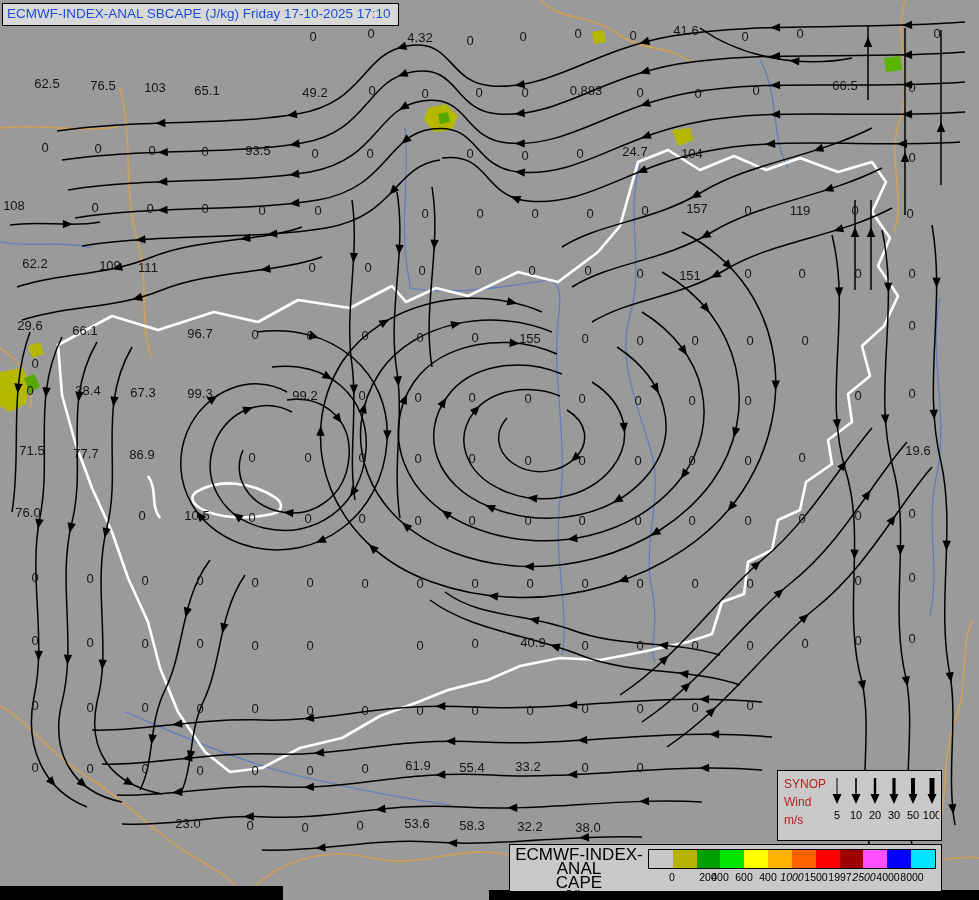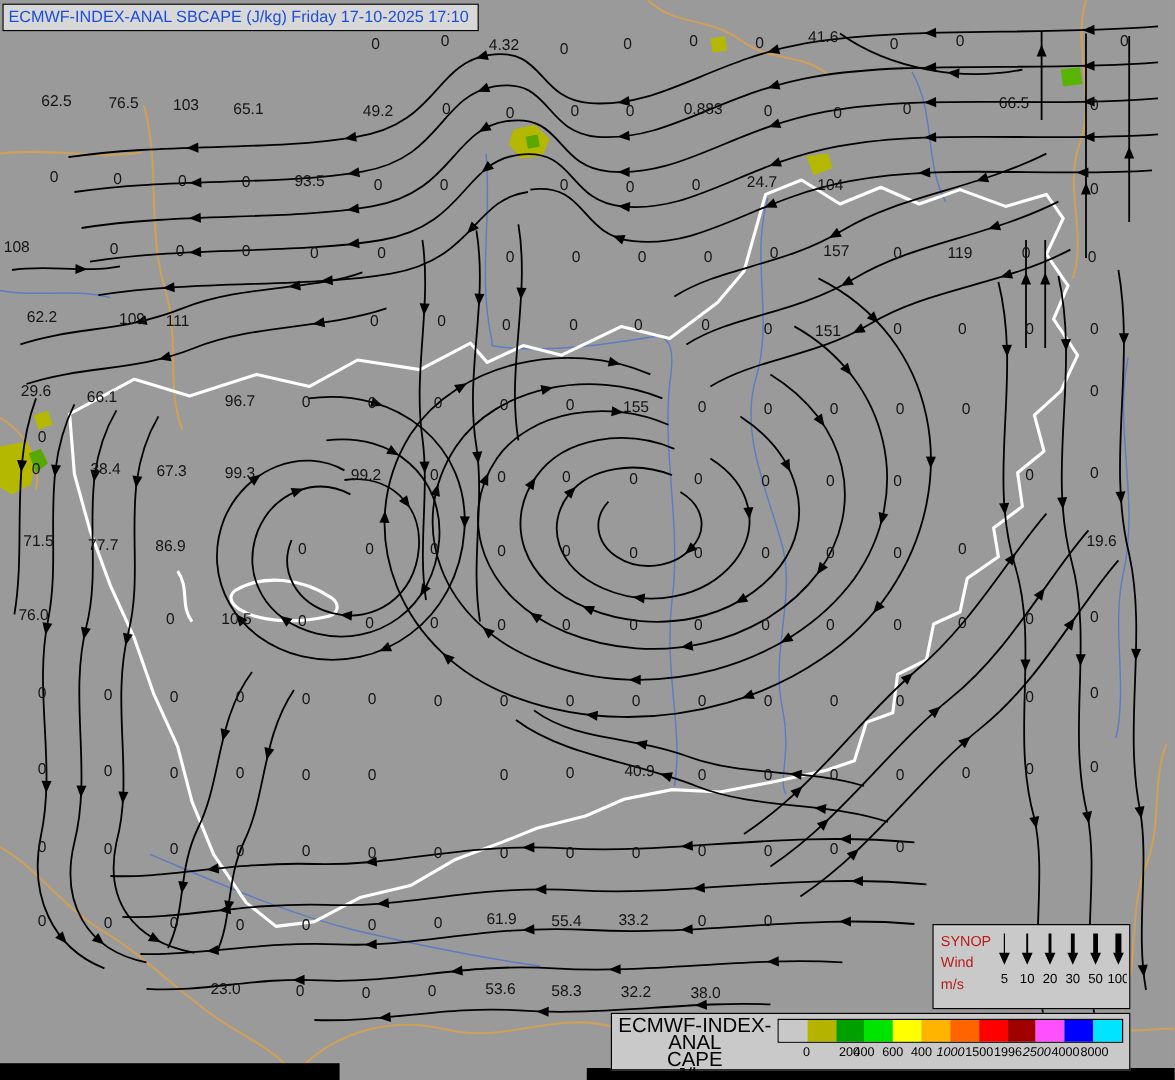--- a/index.html
+++ b/index.html
@@ -536,21 +536,21 @@
           <div class="cl-cell" style="background: rgb(0, 228, 255);"></div>
         </div>
       <div id="cl-ticks">
           <span style="left: 8.33333%;">0</span>
           <span style="left: 16.6667%; margin-left: 12px;">200</span>
           <span style="left: 25%;">400</span>
           <span style="left: 33.3333%;">600</span>
           <span style="left: 41.6667%;">400</span>
           <span style="left: 50%; font-style: italic;">1000</span>
           <span style="left: 58.3333%;">1500</span>
-          <span style="left: 66.6667%;">1996</span>
+          <span style="left: 66.6667%;">1997</span>
           <span style="left: 75%; font-style: italic;">2500</span>
           <span style="left: 83.3333%;">4000</span>
           <span style="left: 91.6667%;">8000</span>
         </div>
     </div>
   </div>
 
   <div id="bar-left" class="bar"></div>
   <div id="bar-right" class="bar"></div>
 

